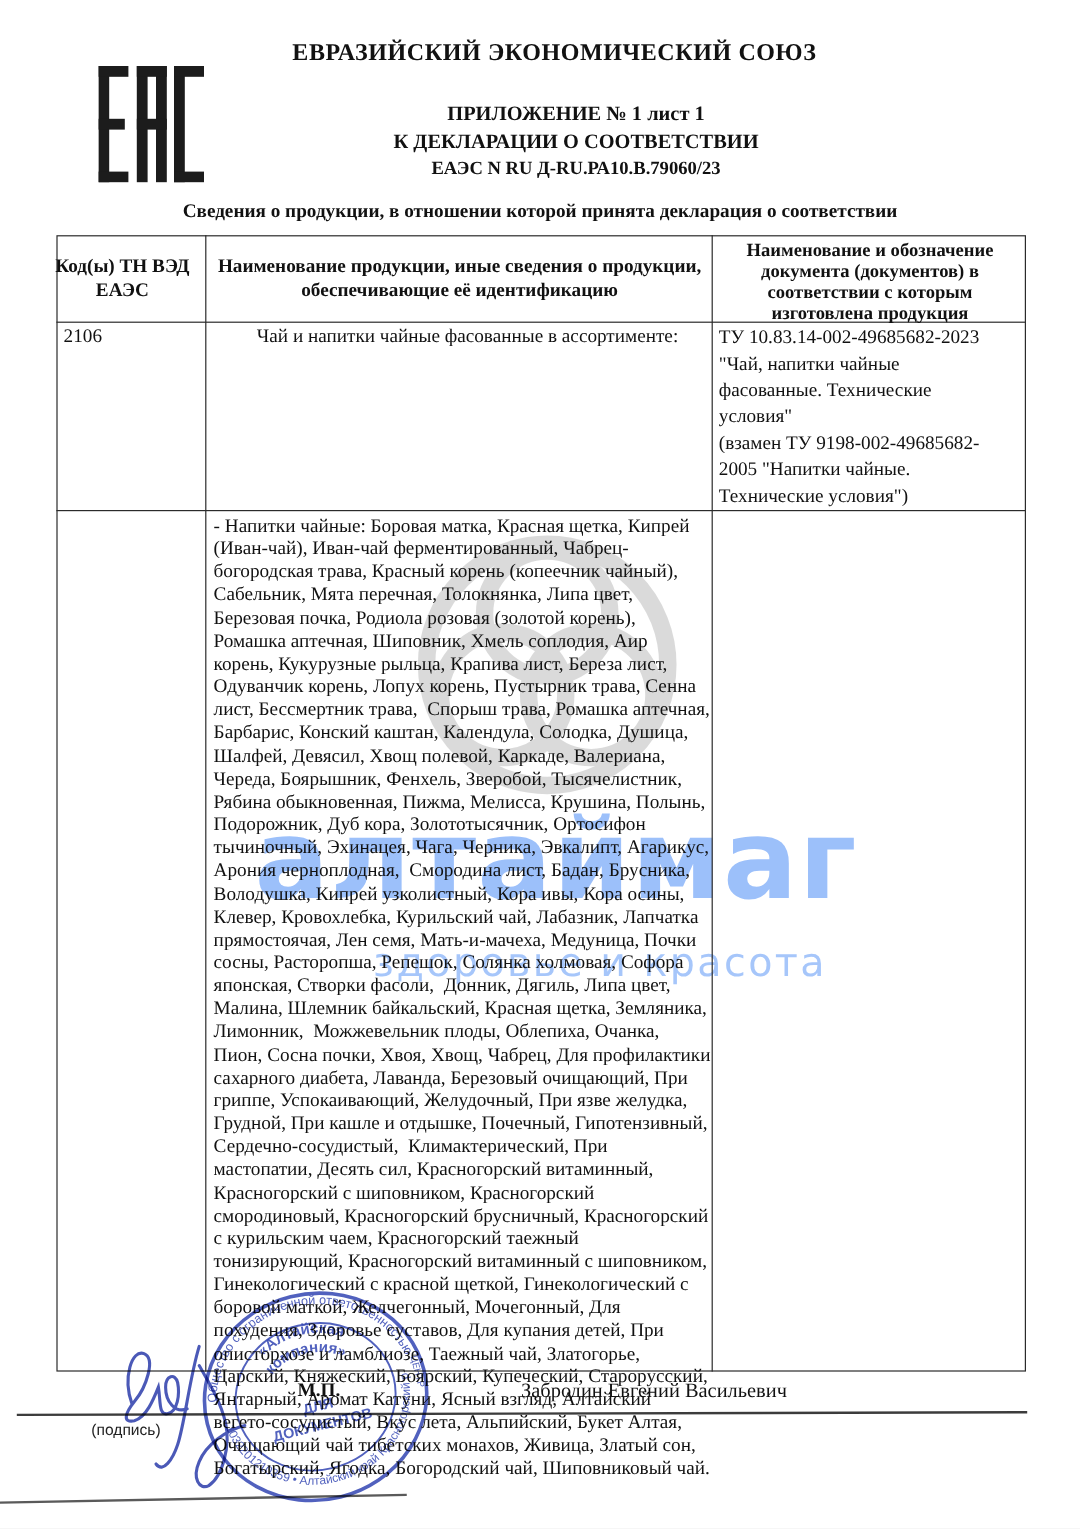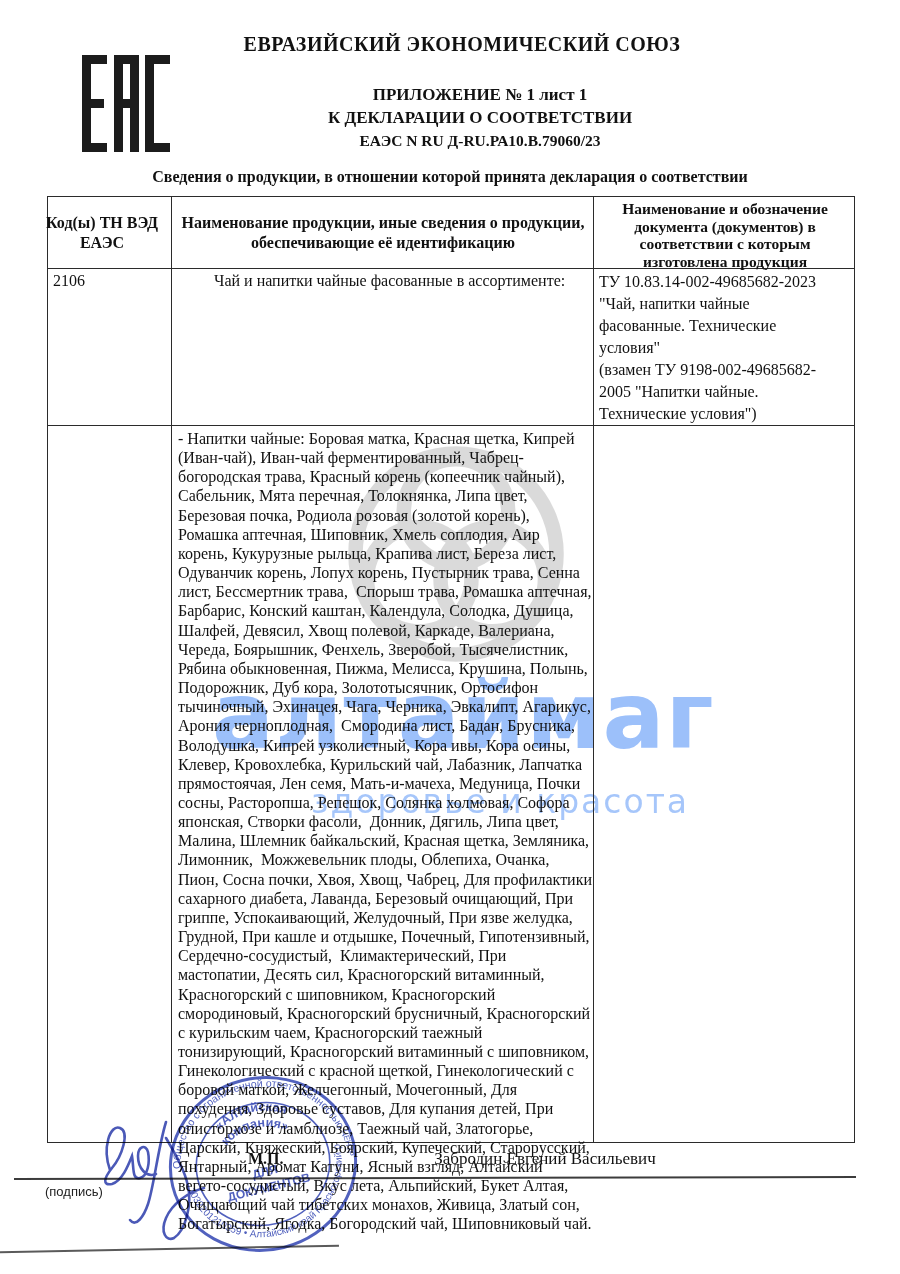--- a/index.html
+++ b/index.html
@@ -35,21 +35,21 @@
   
   .wm{color:#3b82f6;font-family:"DejaVu Sans","Liberation Sans",sans-serif;}
   .wm-brand{left:212px;top:671px;font-size:92px;font-weight:bold;
     line-height:1;opacity:.5;letter-spacing:1px;}
   .wm-tagline{left:300px;top:782px;width:400px;text-align:center;
     font-size:33px;opacity:.45;letter-spacing:2px;}
   .wm-logo{left:340px;top:438px;opacity:.32;}
   
   .sig-line{left:14px;top:1177px;width:842px;height:1.5px;background:#3c3c3c;transform:rotate(-.15deg);}
   .caption{font-family:"Liberation Sans","DejaVu Sans",sans-serif;font-size:13px;color:#222;}
-  .sig-caption{left:45px;top:1184px;width:120px;}
+  .sig-caption{left:45px;top:1184px;width:120px;text-align:center;}
   .mp{left:248px;top:1150px;font-weight:bold;font-size:16px;}
   .applicant{left:395px;top:1149px;width:300px;text-align:center;font-size:17px;}
   .applicant-caption{left:430px;top:1244px;width:230px;text-align:center;margin-top:28px;}
   .stray-line{left:-6px;top:1248px;width:345px;height:2px;background:#5a5a5a;transform:rotate(-1.1deg);}
   
   .stamp{left:152px;top:1058px;mix-blend-mode:multiply;transform:rotate(-14deg);}
   .signature{left:88px;top:1108px;mix-blend-mode:multiply;}
 </style>
 </head>
 <body>

